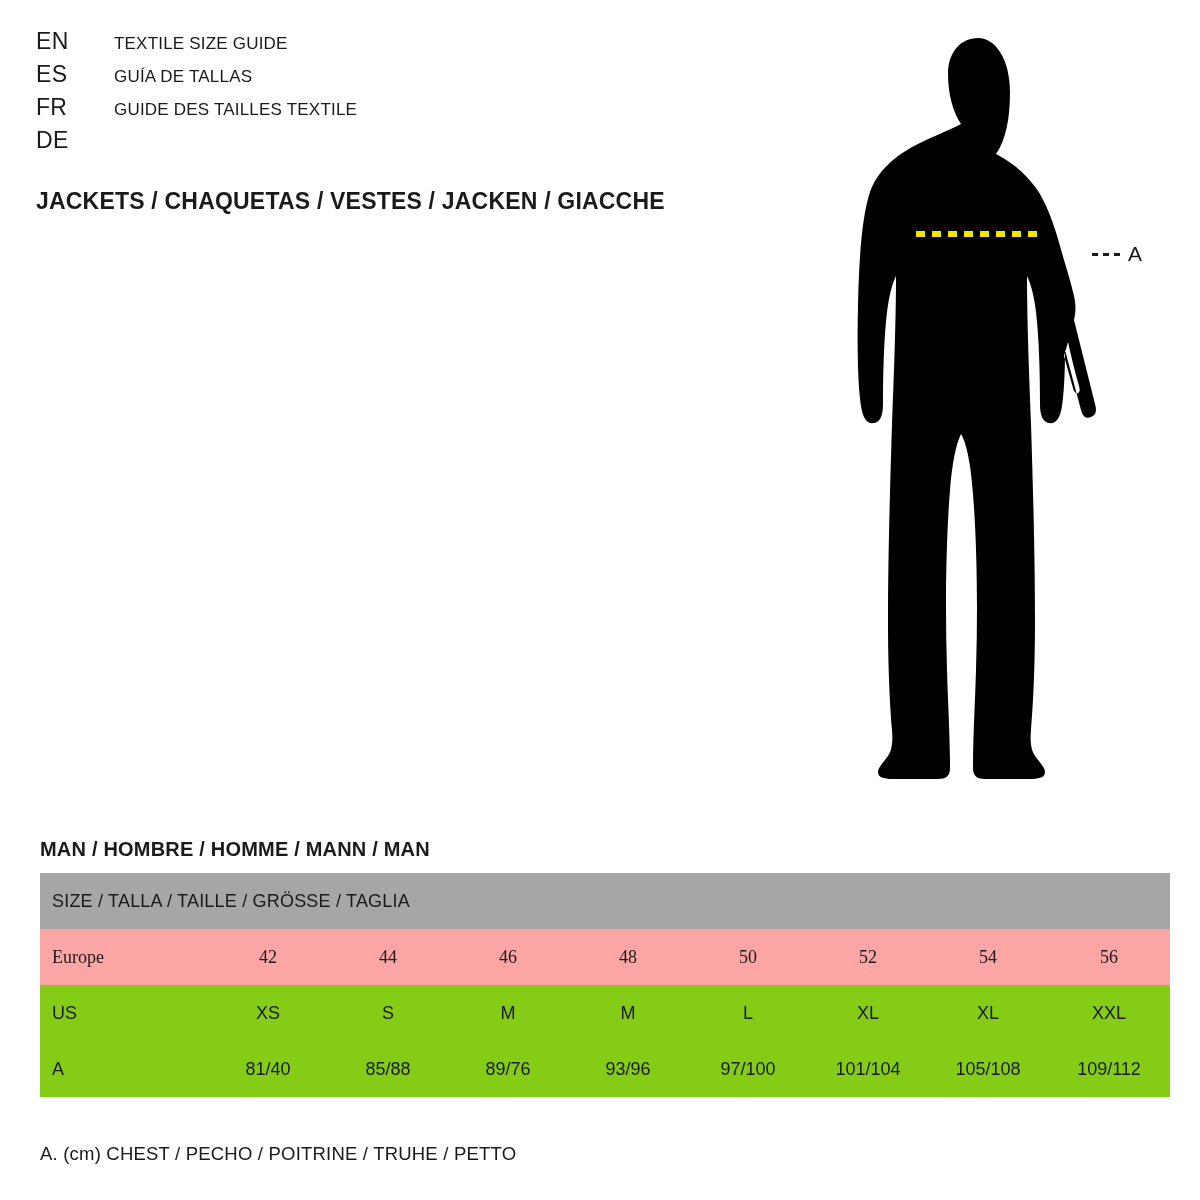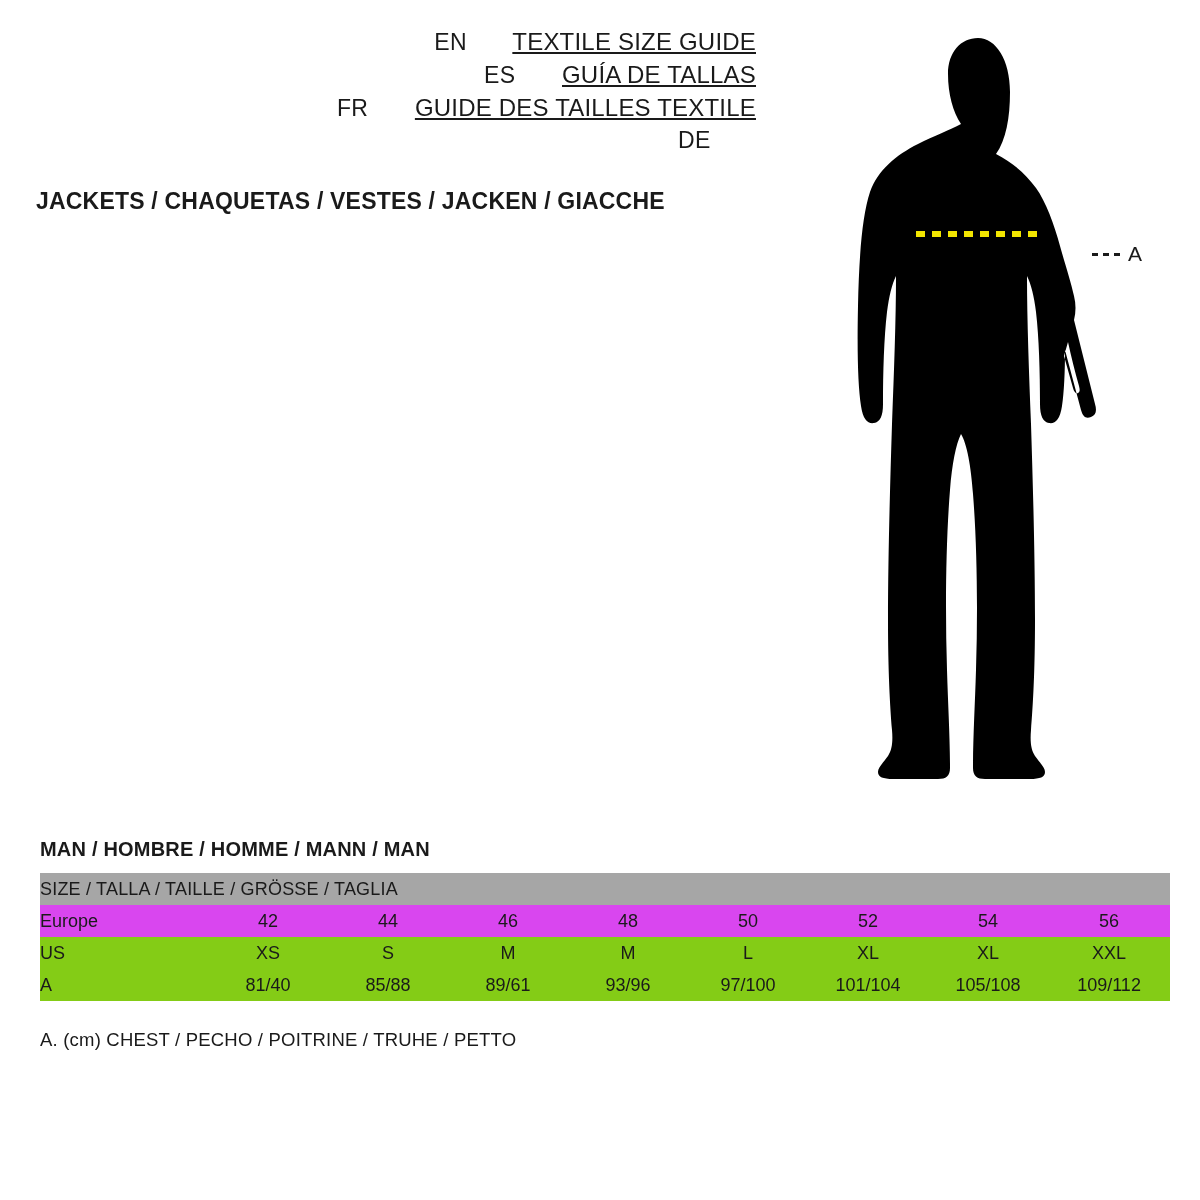--- a/index.html
+++ b/index.html
@@ -20,32 +20,30 @@
   #top-block {
     position: absolute;
     left: 36px;
     top: 28px;
     width: 720px;
   }
   .lang-row {
     display: flex;
     align-items: baseline;
     height: 33px;
-    justify-content: flex-end;
   }
   .lang-code {
     width: 78px;
     font-size: 23px;
     letter-spacing: 0.3px;
   }
   .lang-text {
-    font-size: 24px;
+    font-size: 17px;
     letter-spacing: 0.2px;
     white-space: nowrap;
-    text-decoration: underline;
   }
   .category-lines {
     margin-top: 24px;
   }
   .category-line {
     font-size: 23px;
     font-weight: bold;
     letter-spacing: 0.2px;
     line-height: 34px;
     white-space: nowrap;
@@ -93,38 +91,38 @@
     letter-spacing: 0.2px;
     margin-bottom: 12px;
   }
   table.size-table {
     border-collapse: collapse;
     width: 1130px;
     table-layout: fixed;
   }
   table.size-table td {
     font-size: 18px;
-    padding: 0;
+    padding: 12px;
     height: 32px;
     vertical-align: middle;
   }
   .row-header td {
     background: #a6a6a6;
     font-size: 17.5px;
     letter-spacing: 0.2px;
   }
-  .row-light td { background: #d946ef; }
+  .row-light td { background: #fca5a5; font-family: Liberation Serif, serif; }
   .row-dark  td { background: #84cc16; }
   .label-cell {
     padding-left: 8px;
     text-align: left;
   }
   .val-cell { text-align: center; }
   .footnote {
-    margin-top: 28px;
+    margin-top: 46px;
     font-size: 18.5px;
     letter-spacing: 0.2px;
   }
 </style>
 </head>
 <body>
 
 <div id="top-block">
 
   <div class="lang-row">
@@ -254,21 +252,21 @@
         <td class="val-cell">XL</td>
         <td class="val-cell">XL</td>
         <td class="val-cell">XXL</td>
       </tr>
 
 
       <tr class="row-dark">
         <td class="label-cell">A</td>
         <td class="val-cell">81/40</td>
         <td class="val-cell">85/88</td>
-        <td class="val-cell">89/61</td>
+        <td class="val-cell">89/76</td>
         <td class="val-cell">93/96</td>
         <td class="val-cell">97/100</td>
         <td class="val-cell">101/104</td>
         <td class="val-cell">105/108</td>
         <td class="val-cell">109/112</td>
       </tr>
     </tbody>
   </table>
 
   <div class="footnote">A. (cm) CHEST / PECHO / POITRINE / TRUHE / PETTO</div>

